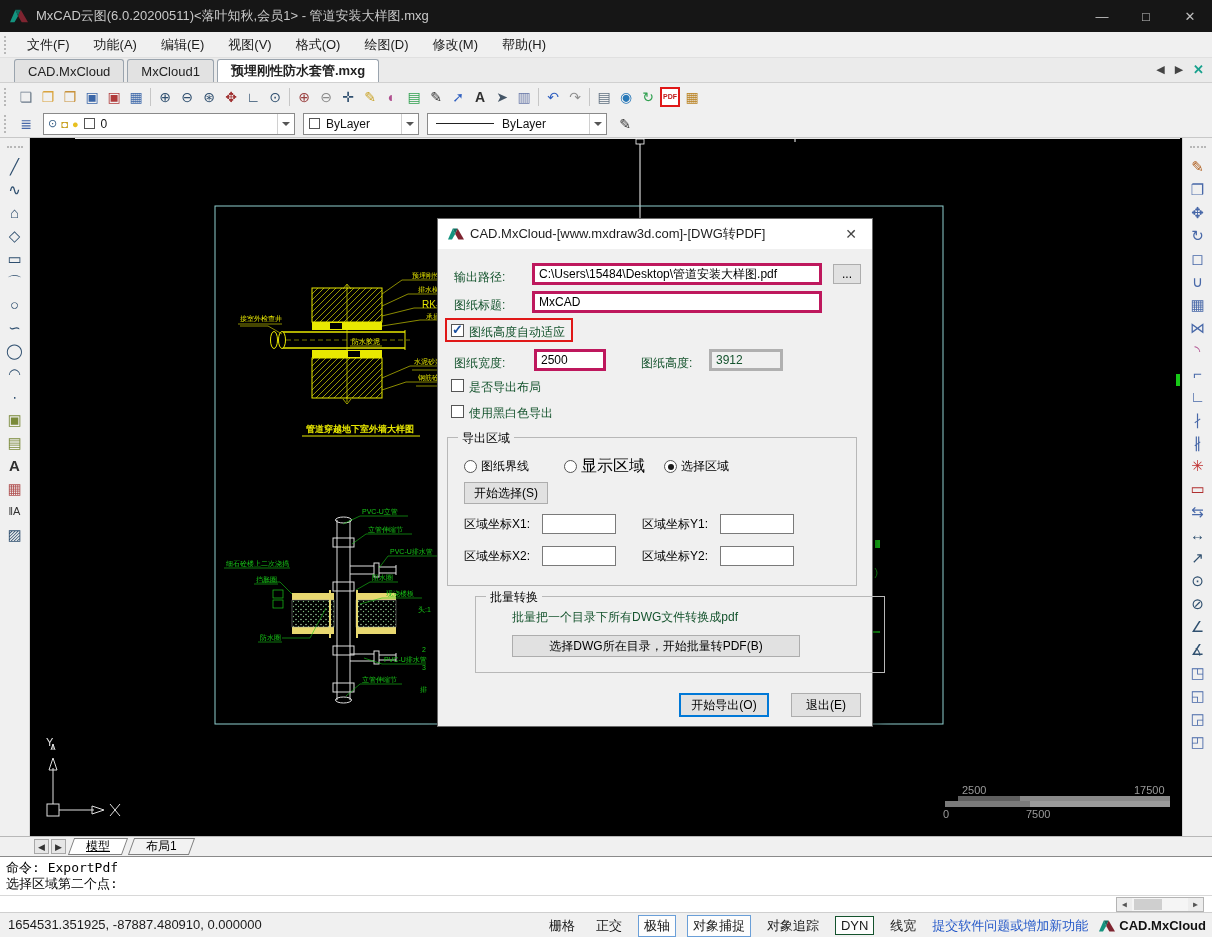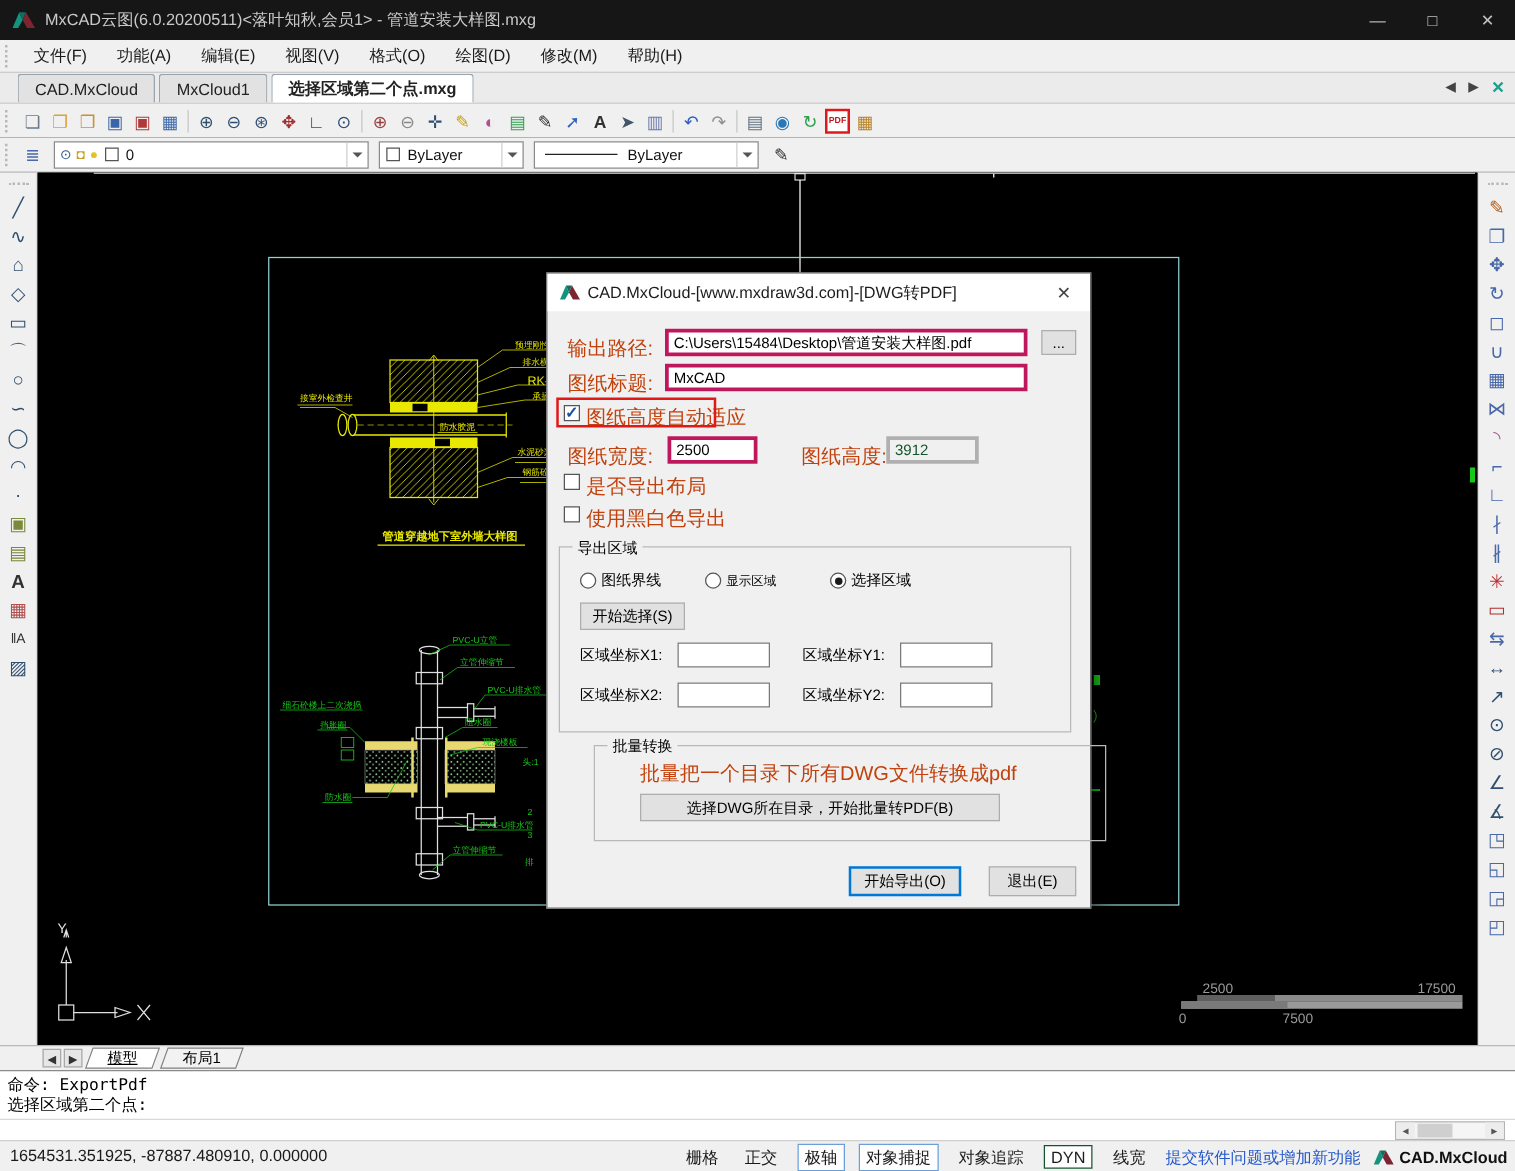--- a/index.html
+++ b/index.html
@@ -44,21 +44,21 @@
   .hgrip { width:16px; height:5px; border-top:2px dotted #b8b8b8; margin-bottom:4px; }
 
   
   #canvas { left:30px; top:138px; width:1152px; height:698px; background:#000; }
 
   
   #dialog { left:437px; top:218px; width:436px; height:509px; background:#f0f0f0; border:1px solid #6a6a6a; box-shadow:5px 5px 14px rgba(0,0,0,.55); z-index:10; }
   #dlg-titlebar { position:absolute; left:0; top:0; width:100%; height:30px; background:#fff; display:flex; align-items:center; }
   #dlg-titlebar .dlg-title { font-size:13px; color:#1d1d1d; margin-left:6px; }
   #dlg-close { position:absolute; right:10px; top:4px; width:22px; height:22px; display:flex; align-items:center; justify-content:center; color:#444; font-size:14px; }
-  .dlg-label { position:absolute; font-size:16px; color:#c2410c; }
+  .dlg-label { position:absolute; font-size:12px; color:#14532d; }
   .dlg-input { position:absolute; height:22px; background:#fff; border:3px solid #be185d; font-size:12px; padding:0 4px; font-family:"Liberation Sans",sans-serif; color:#000; }
   .dlg-input:disabled { background:#f0f0f0; color:#14532d; border-color:#b0b0b0; }
   .btn { position:absolute; background:#e1e1e1; border:1px solid #adadad; font-size:12px; color:#000; display:flex; align-items:center; justify-content:center; }
   .btn-default { border:2px solid #0078d7; }
   .chk { position:absolute; width:13px; height:13px; background:#fff; border:1px solid #555; }
   .chk.checked::after { content:"✓"; position:absolute; left:0px; top:-3px; color:#1a4fa0; font-size:13px; font-weight:bold; }
   .groupbox { position:absolute; border:1px solid #b8b8b8; }
   .legend { position:absolute; top:-8px; left:10px; background:#f0f0f0; padding:0 4px; font-size:12px; color:#000; }
   .radio-row { position:absolute; display:flex; }
   .radio-item { display:flex; align-items:center; width:100px; }
@@ -119,21 +119,21 @@
     <div class="menu-item">视图(V)</div>
     <div class="menu-item">格式(O)</div>
     <div class="menu-item">绘图(D)</div>
     <div class="menu-item">修改(M)</div>
     <div class="menu-item">帮助(H)</div>
 </div>
 
 <div id="tabbar" class="abs">
   <div class="tab" style="">CAD.MxCloud</div>
     <div class="tab" style="">MxCloud1</div>
-    <div class="tab" style="background:#ffffff;font-weight:bold">选择区域第二个点.mxg</div>
+    <div class="tab" style="background:#ffffff;font-weight:bold">预埋刚性防水套管.mxg</div>
 </div>
 <div id="tab-nav" class="abs">
   <span class="navglyph">◀</span>
   <span class="navglyph">▶</span>
   <span class="closeglyph">✕</span>
 </div>
 
 <div id="toolbar1" class="abs">
   <div class="grip"></div>
   <span class="tbicon" style="color:#6b7a8a">❏</span>
@@ -444,21 +444,21 @@
       <div class="radio-item">
         <span class="radio-circle">
             <span class="radio-dot" style=""></span>
           </span>
         <span style="font-size:12px">图纸界线</span>
       </div>
         <div class="radio-item">
         <span class="radio-circle">
             <span class="radio-dot" style=""></span>
           </span>
-        <span style="font-size:10px">显示区域</span>
+        <span style="font-size:16px">显示区域</span>
       </div>
         <div class="radio-item">
         <span class="radio-circle">
             <span class="radio-dot" style="background:#1a1a1a"></span>
           </span>
         <span style="font-size:12px">选择区域</span>
       </div>
     </div>
     <div class="btn" style="left:16px; top:44px; width:84px; height:22px;">开始选择(S)</div>
     <div class="coord-grid" style="left:16px; top:76px;">

